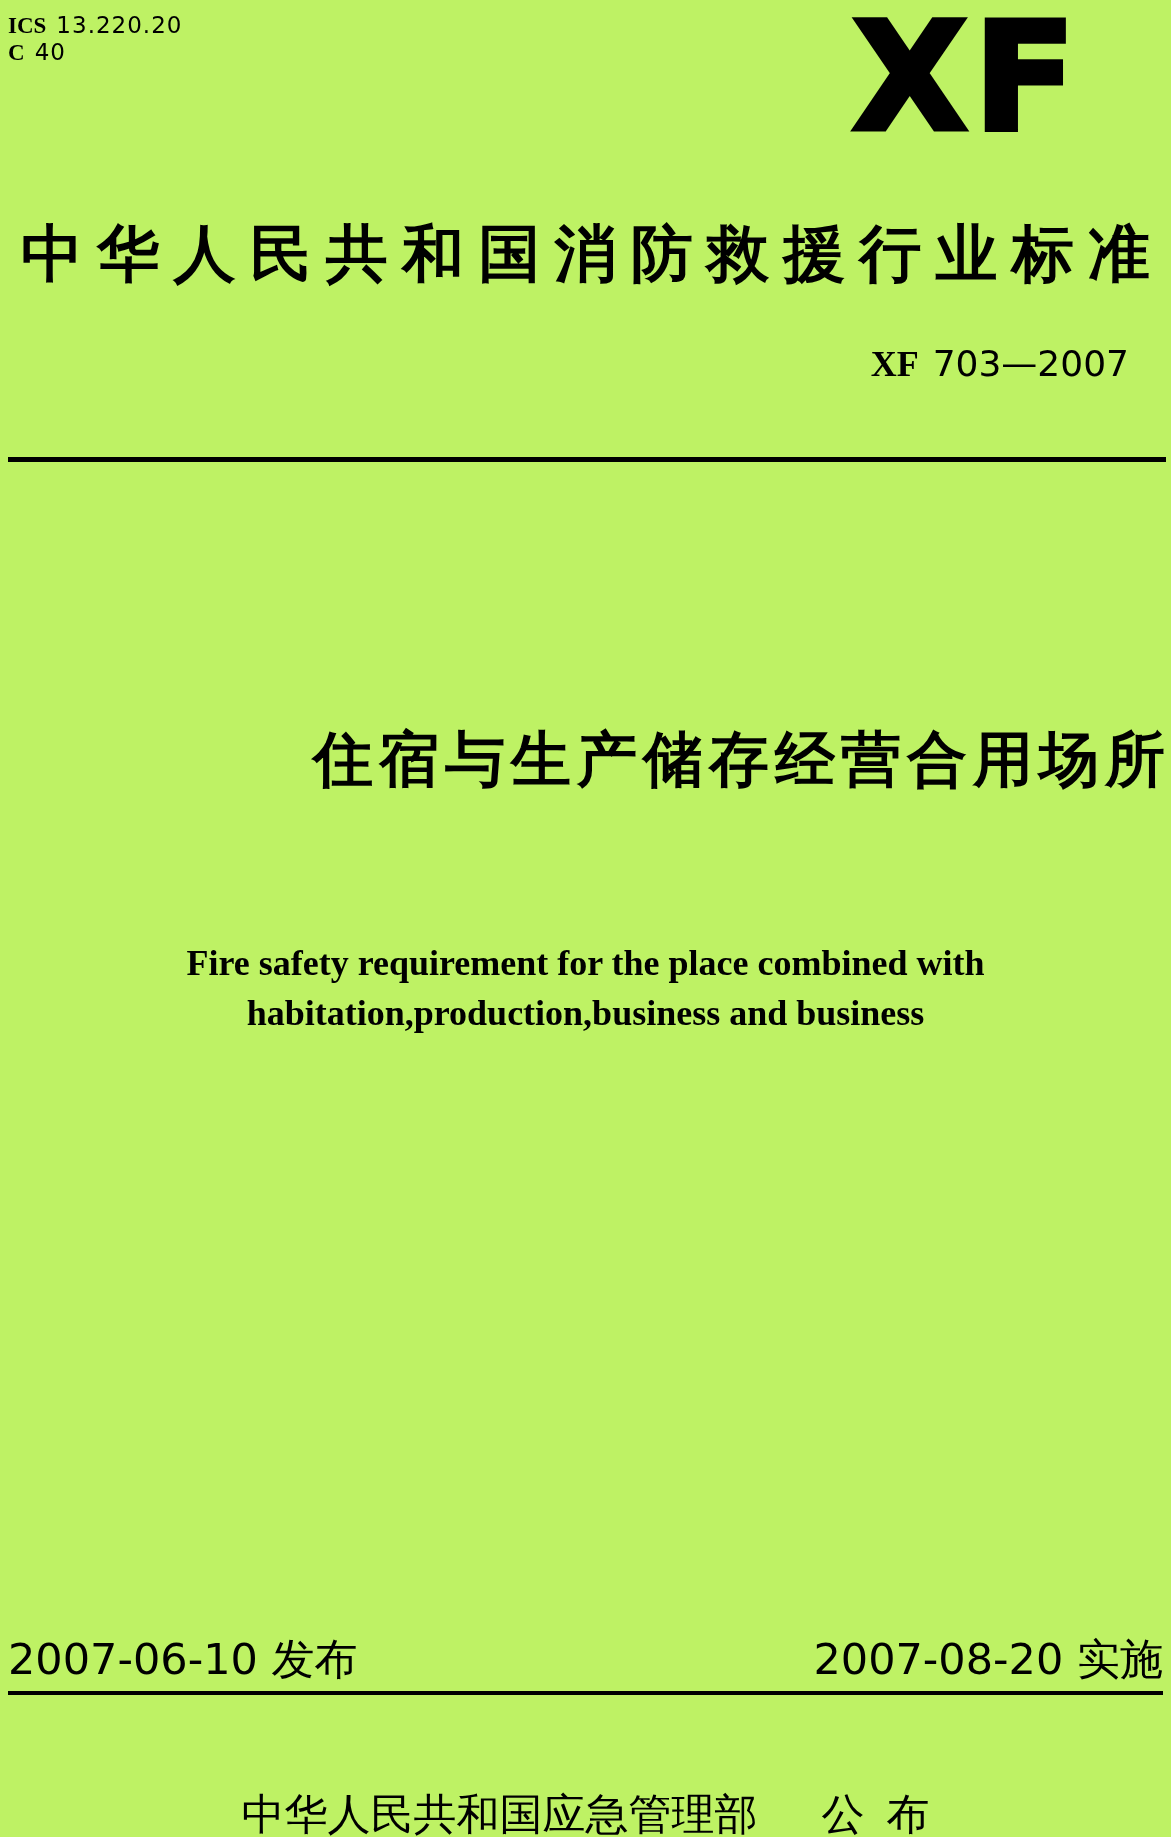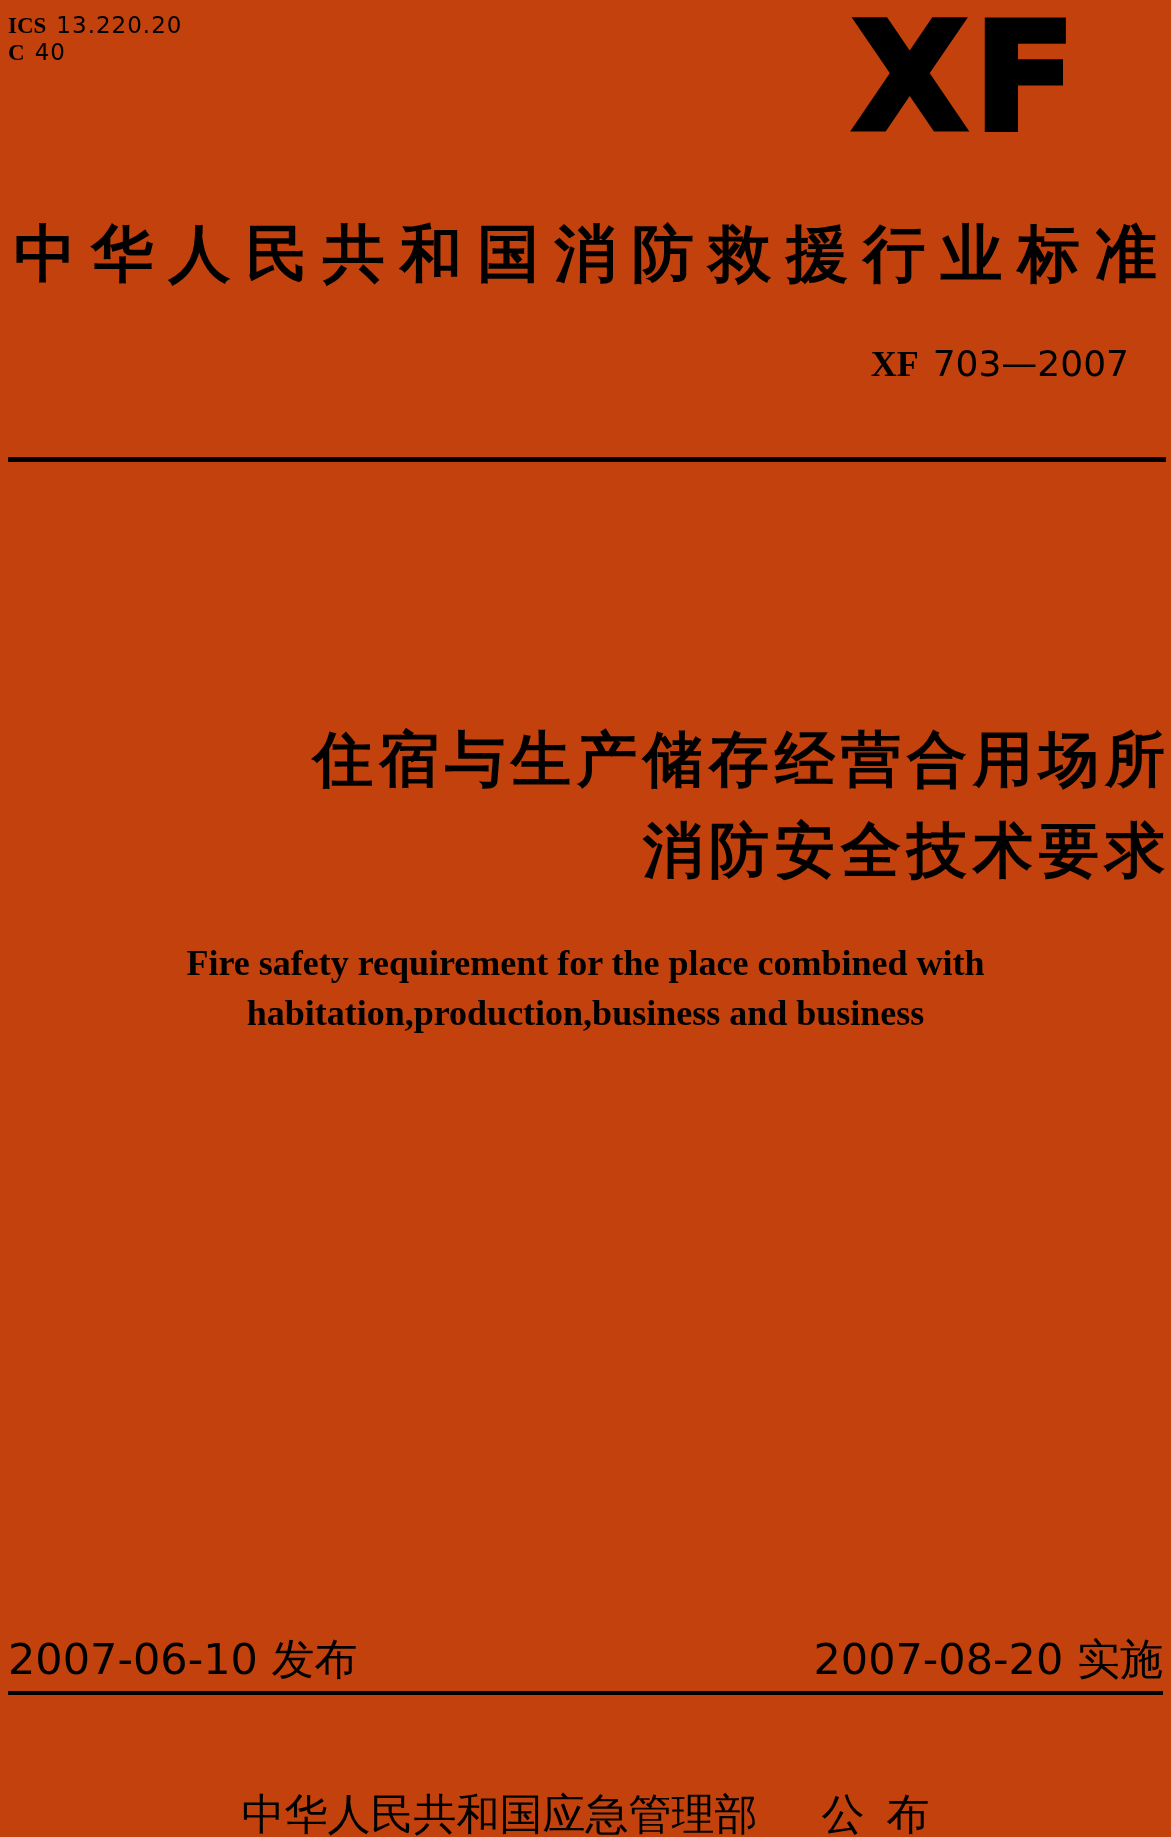--- a/index.html
+++ b/index.html
@@ -4,21 +4,21 @@
 <style>
   html, body {
     margin: 0;
     padding: 0;
     background: #ffffff;
   }
   #page {
     position: relative;
     width: 1171px;
     height: 1837px;
-    background: #c2410c;
+    background: #bef264;
     color: #000000;
     overflow: hidden;
     font-family: "Liberation Sans", "DejaVu Sans", sans-serif;
   }
 
   
   .ics-block {
     position: absolute;
     top: 12px;
     left: 8px;
@@ -48,21 +48,21 @@
     letter-spacing: 6px;
     -webkit-text-stroke: 5px #000;
   }
 
   
   .org-heading {
     position: absolute;
     top: 220px;
     left: 0;
     right: 0;
-    padding: 0 14px;
+    padding: 0 21px;
     font-family: "Liberation Serif", "DejaVu Serif", serif;
     font-weight: bold;
     font-size: 62px;
     line-height: 1.12;
     text-align: justify;
     text-align-last: justify;
     text-justify: inter-character;
     white-space: nowrap;
   }
 
@@ -182,21 +182,20 @@
   <div class="org-heading">中华人民共和国消防救援行业标准</div>
 
   <div class="std-number">
     <span class="prefix">XF</span><span class="code">703—2007</span>
   </div>
 
   <div class="rule-top"></div>
 
   <div class="title-cn">
     <div class="line1">住宿与生产储存经营合用场所</div>
-    <div class="line2">消防安全技术要求</div>
   </div>
 
   <div class="title-en">
     <div>Fire safety requirement for the place combined with</div>
     <div>habitation,production,business and business</div>
   </div>
 
   <div class="date-row">
     <div>
       <span>2007-06-10</span>

